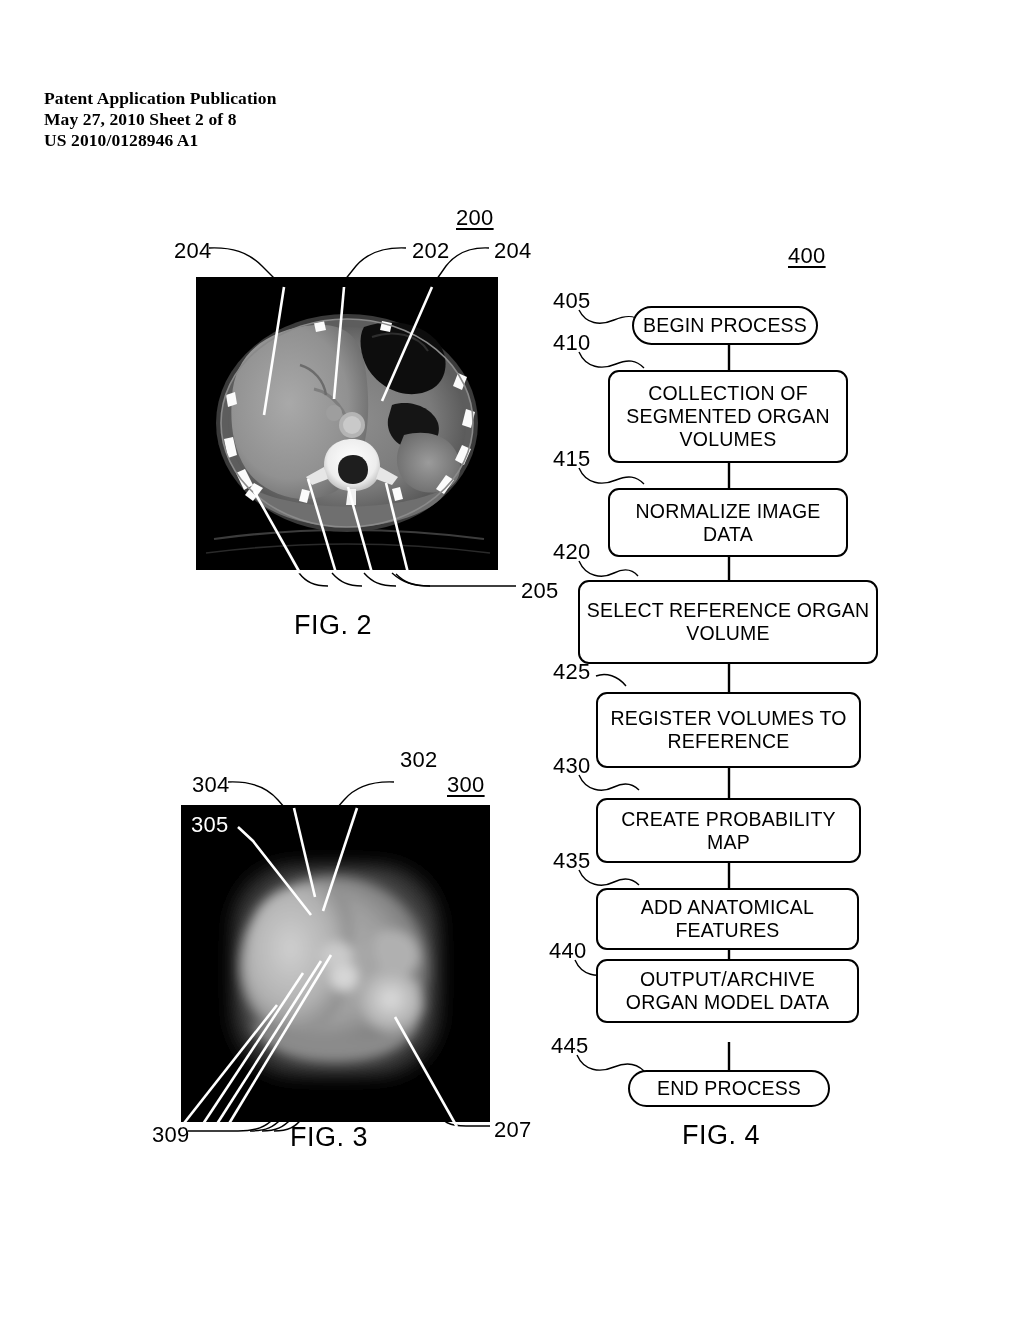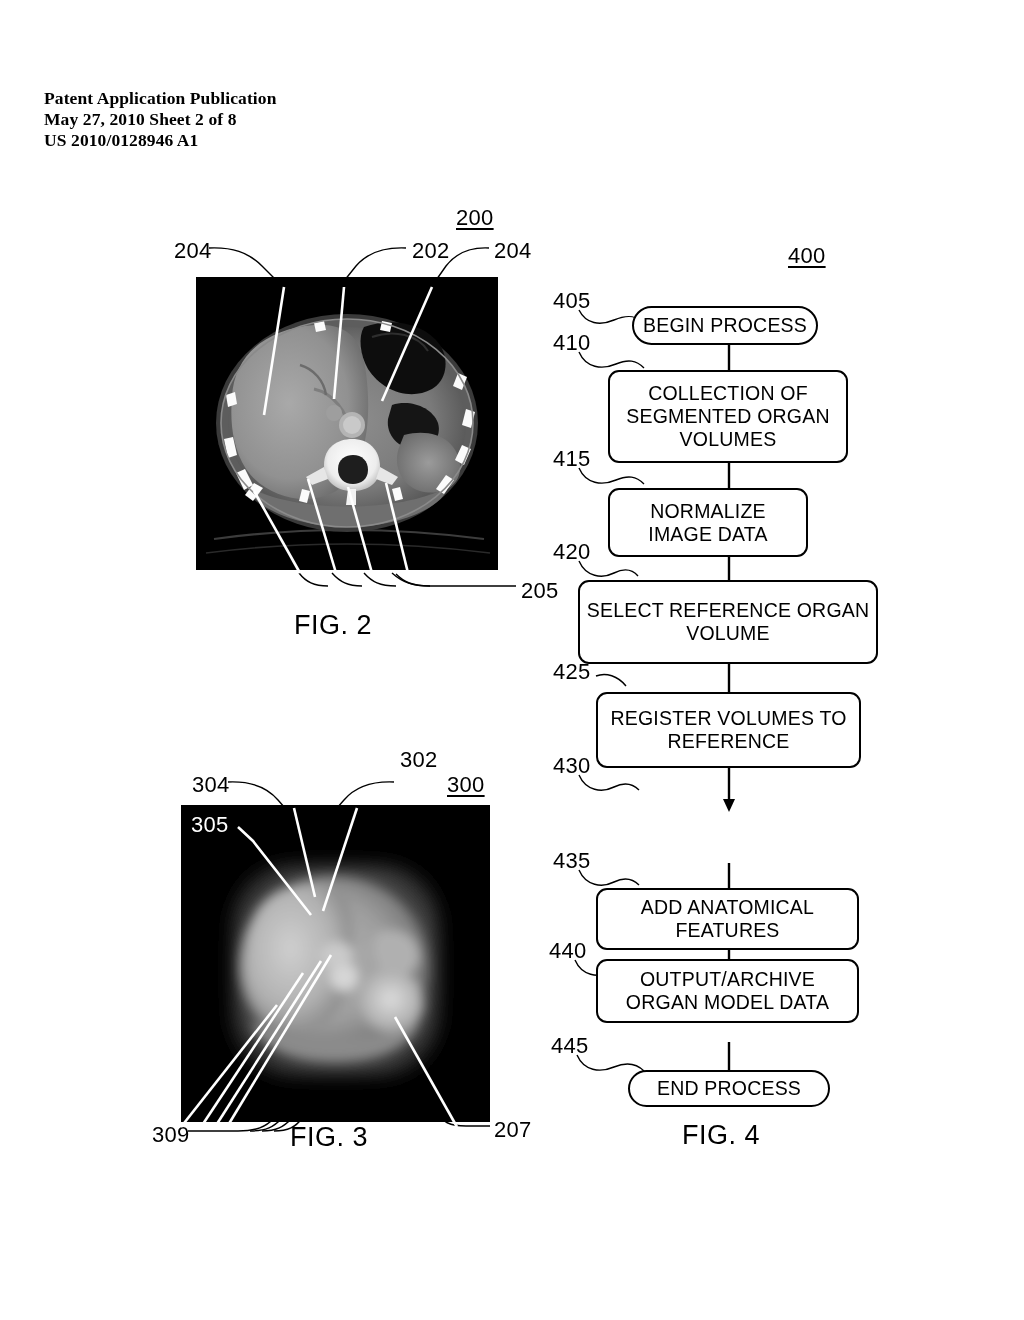--- a/index.html
+++ b/index.html
@@ -397,21 +397,21 @@
     </svg>
 
     <div class="fc-node process" style="left:68px; top:140px; width:240px; height:93px;">
       <span>COLLECTION OF SEGMENTED ORGAN VOLUMES</span>
     </div>
     <svg class="fc-arrow" style="left:181px; top:233px; width:16px; height:47px;">
       <line x1="8" y1="0" x2="8" y2="34"></line>
       <polygon points="8,46 2,33 14,33"></polygon>
     </svg>
 
-    <div class="fc-node process" style="left:68px; top:258px; width:200px; height:69px;">
+    <div class="fc-node process" style="left:68px; top:258px; width:240px; height:69px;">
       <span>NORMALIZE IMAGE DATA</span>
     </div>
     <svg class="fc-arrow" style="left:181px; top:327px; width:16px; height:46px;">
       <line x1="8" y1="0" x2="8" y2="33"></line>
       <polygon points="8,45 2,32 14,32"></polygon>
     </svg>
 
     <div class="fc-node process" style="left:38px; top:350px; width:300px; height:84px;">
       <span>SELECT REFERENCE ORGAN VOLUME</span>
     </div>
@@ -421,20 +421,23 @@
     </svg>
 
     <div class="fc-node process" style="left:56px; top:462px; width:265px; height:76px;">
       <span>REGISTER VOLUMES TO REFERENCE</span>
     </div>
     <svg class="fc-arrow" style="left:181px; top:538px; width:16px; height:45px;">
       <line x1="8" y1="0" x2="8" y2="32"></line>
       <polygon points="8,44 2,31 14,31"></polygon>
     </svg>
 
+    <div class="fc-node process" style="left:56px; top:568px; width:265px; height:65px;">
+      <span>CREATE PROBABILITY MAP</span>
+    </div>
     <svg class="fc-arrow" style="left:181px; top:633px; width:16px; height:45px;">
       <line x1="8" y1="0" x2="8" y2="32"></line>
       <polygon points="8,44 2,31 14,31"></polygon>
     </svg>
 
     <div class="fc-node process" style="left:56px; top:658px; width:263px; height:62px;">
       <span>ADD ANATOMICAL FEATURES</span>
     </div>
     <svg class="fc-arrow" style="left:181px; top:720px; width:16px; height:45px;">
       <line x1="8" y1="0" x2="8" y2="32"></line>

